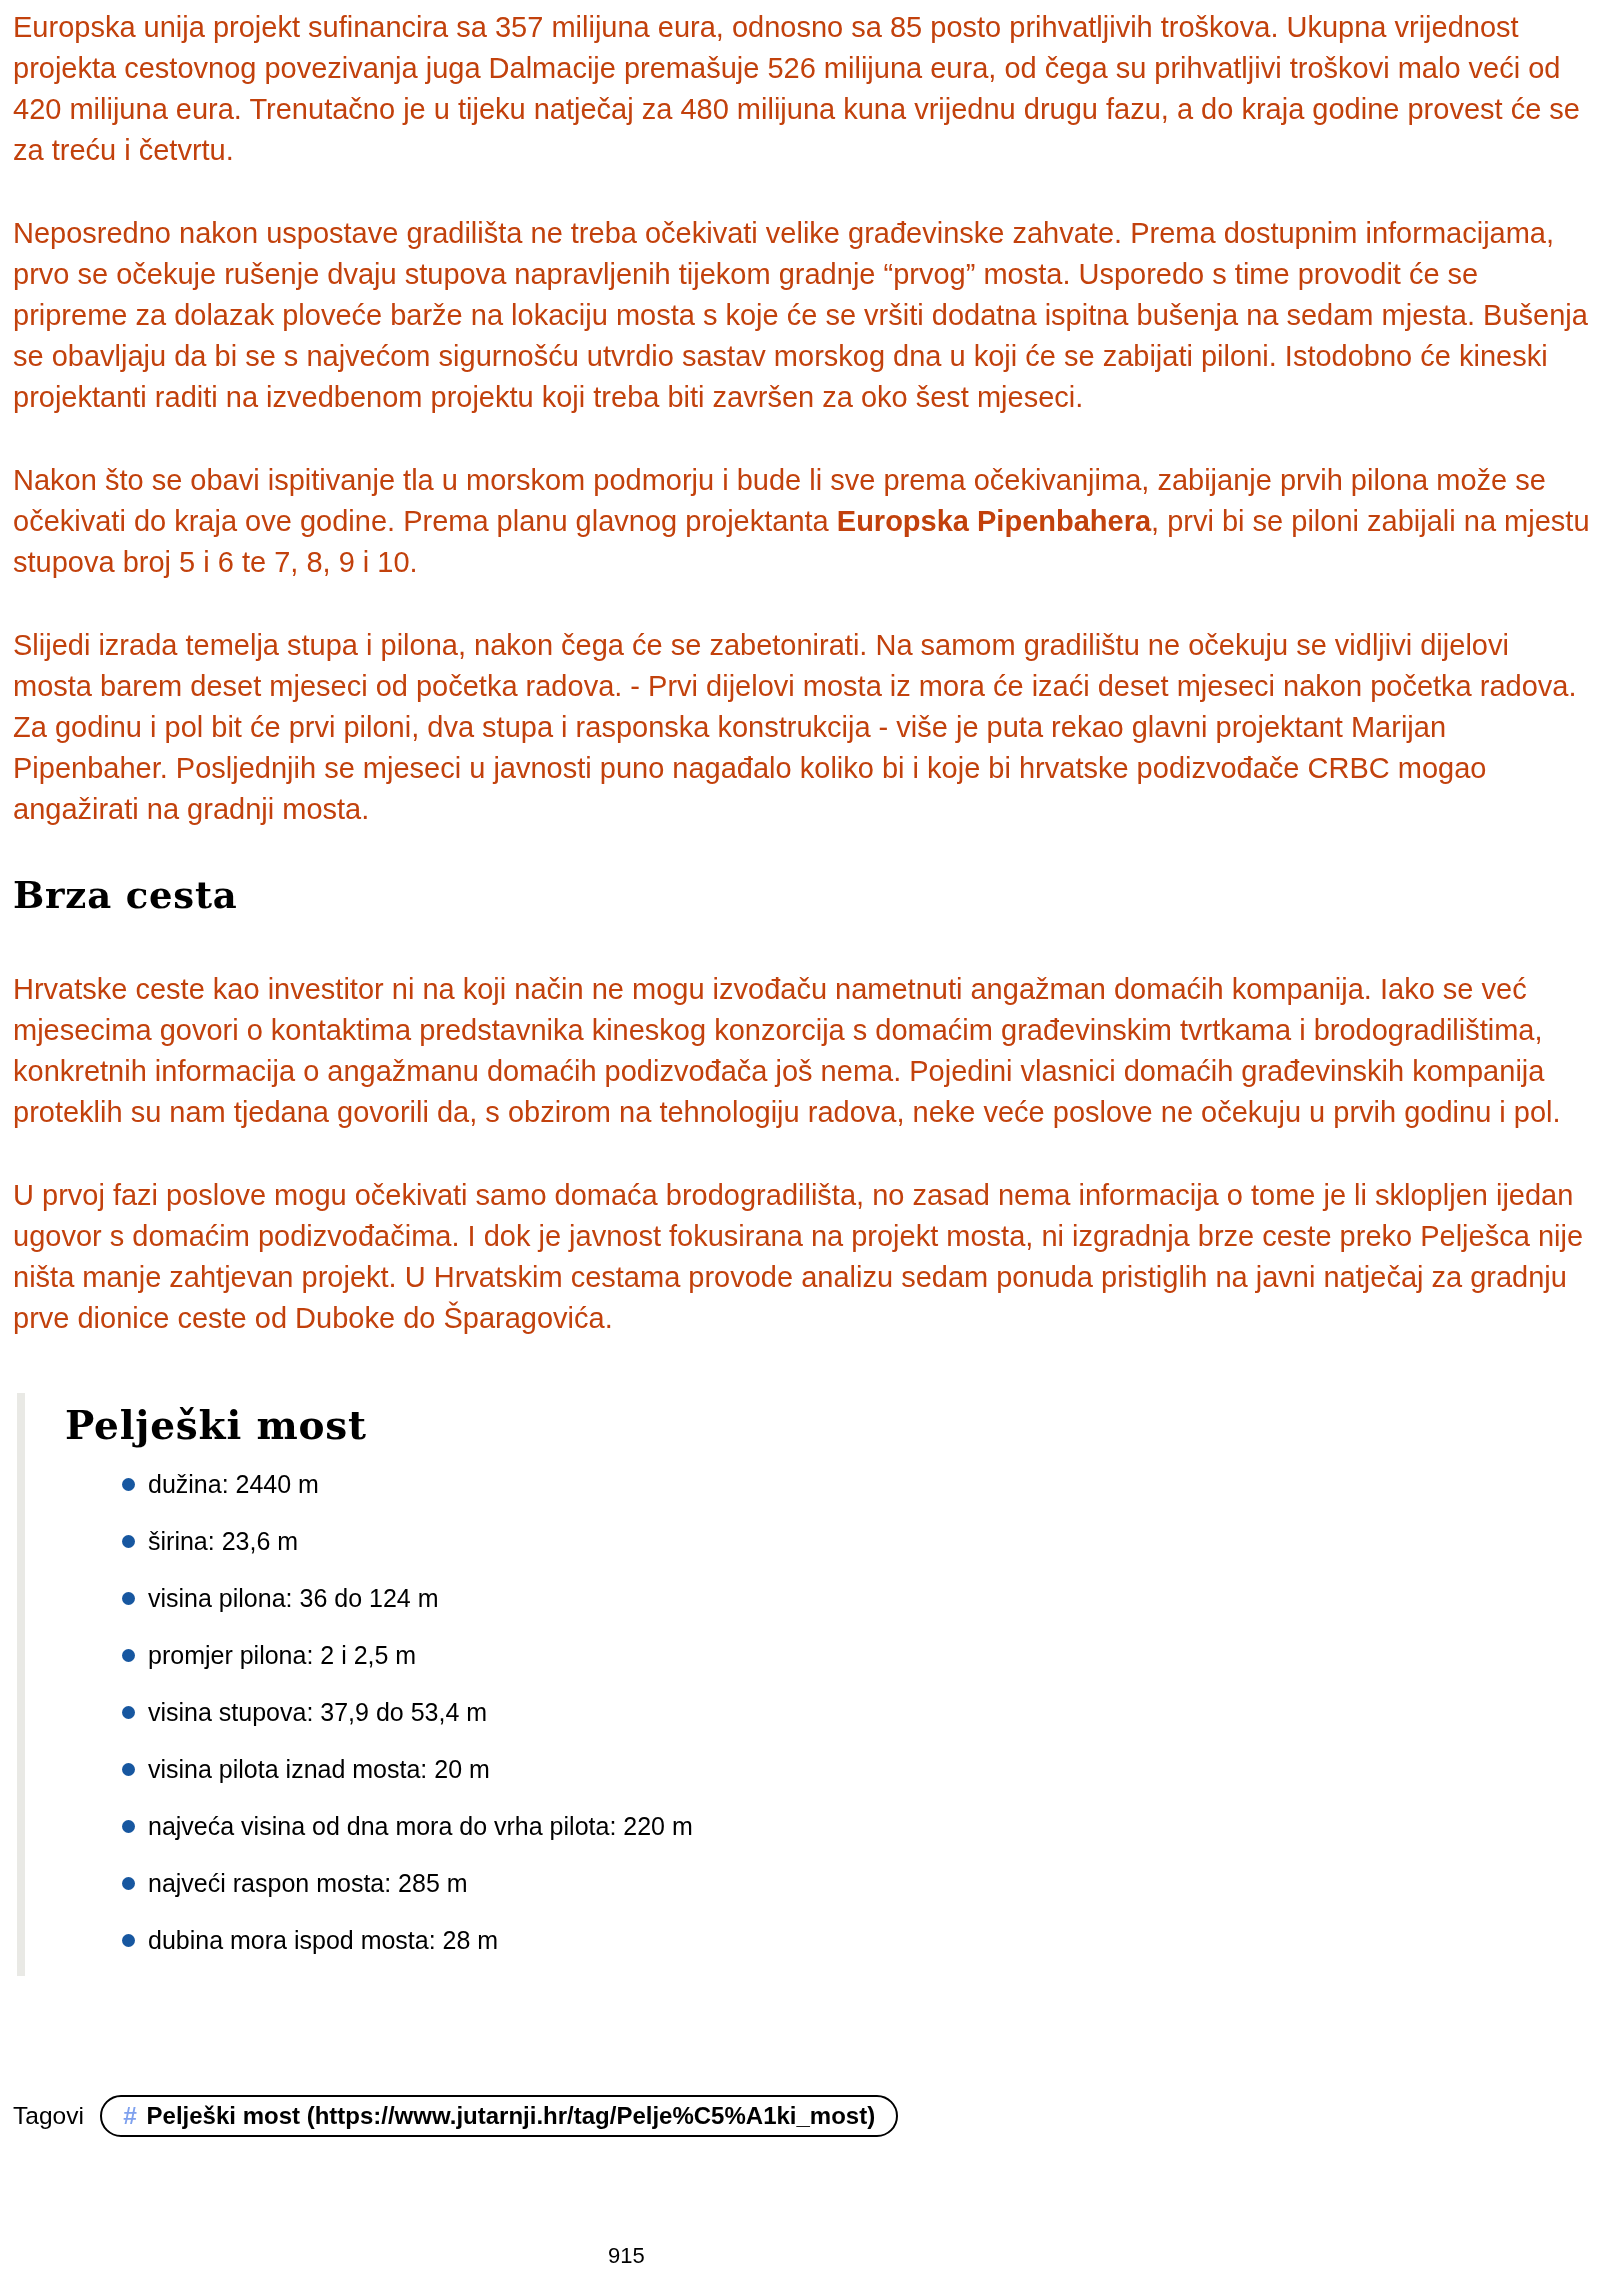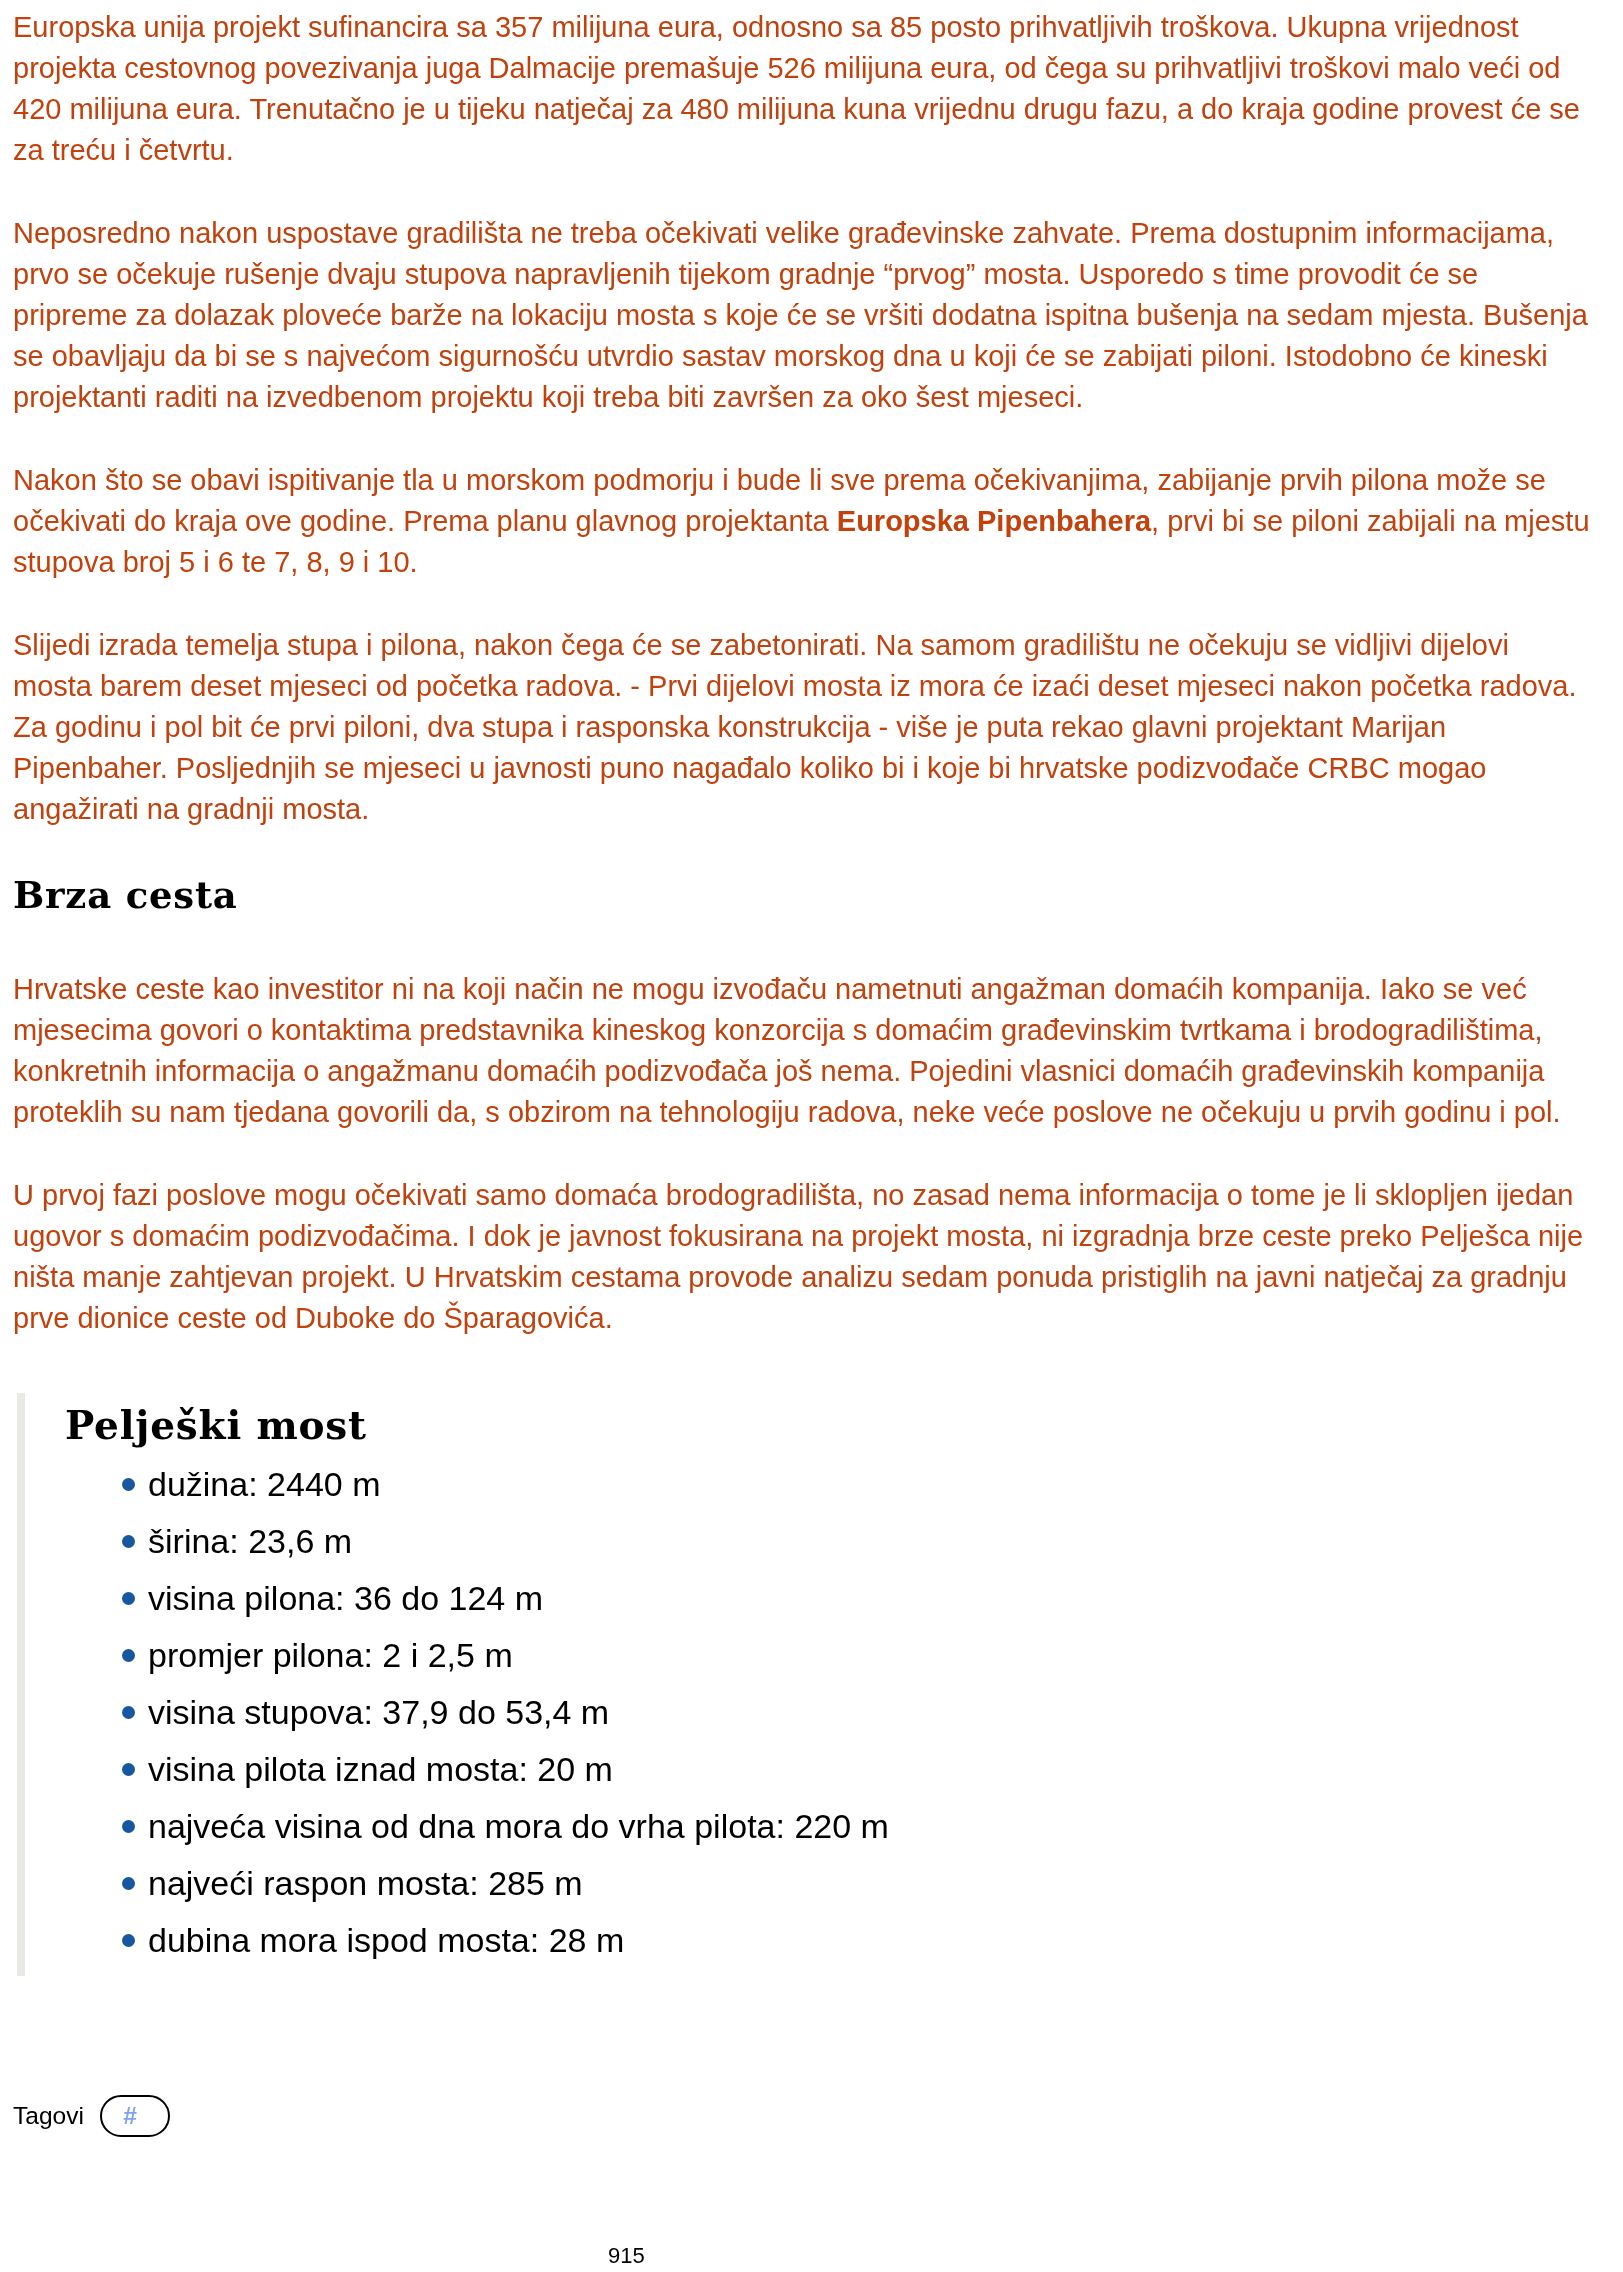--- a/index.html
+++ b/index.html
@@ -35,21 +35,21 @@
   .infobox-title{
     font-family:"DejaVu Serif",serif;font-weight:bold;
     font-size:39px;line-height:46px;letter-spacing:0.8px;
     margin:0;color:#000;
   }
   ul.infobox-list{
     list-style:none;margin:8.2px 0 0 0;padding:0 0 0 57px;
   }
   ul.infobox-list li{
     display:flex;align-items:center;height:57px;
-    font-size:34px;color:#000;
+    font-size:25px;color:#000;
   }
   .bullet-dot{
     width:13px;height:13px;border-radius:50%;
     background:var(--bullet-blue);
     margin-right:13px;flex-shrink:0;
   }
   .tags-row{
     display:flex;align-items:center;margin:119px 0 0 13px;
   }
   .tags-label{
@@ -133,17 +133,18 @@
         </li>
     </ul>
   </div>
 
 </div>
 
 <div class="tags-row">
   <span class="tags-label">Tagovi</span>
   <a class="tag-pill" href="#">
     <span class="tag-hash">#</span>
+    <span class="tag-text">Pelješki most (https://www.jutarnji.hr/tag/Pelje%C5%A1ki_most)</span>
   </a>
 </div>
 
 <div class="page-number">915</div>
 
 
 </body></html>

